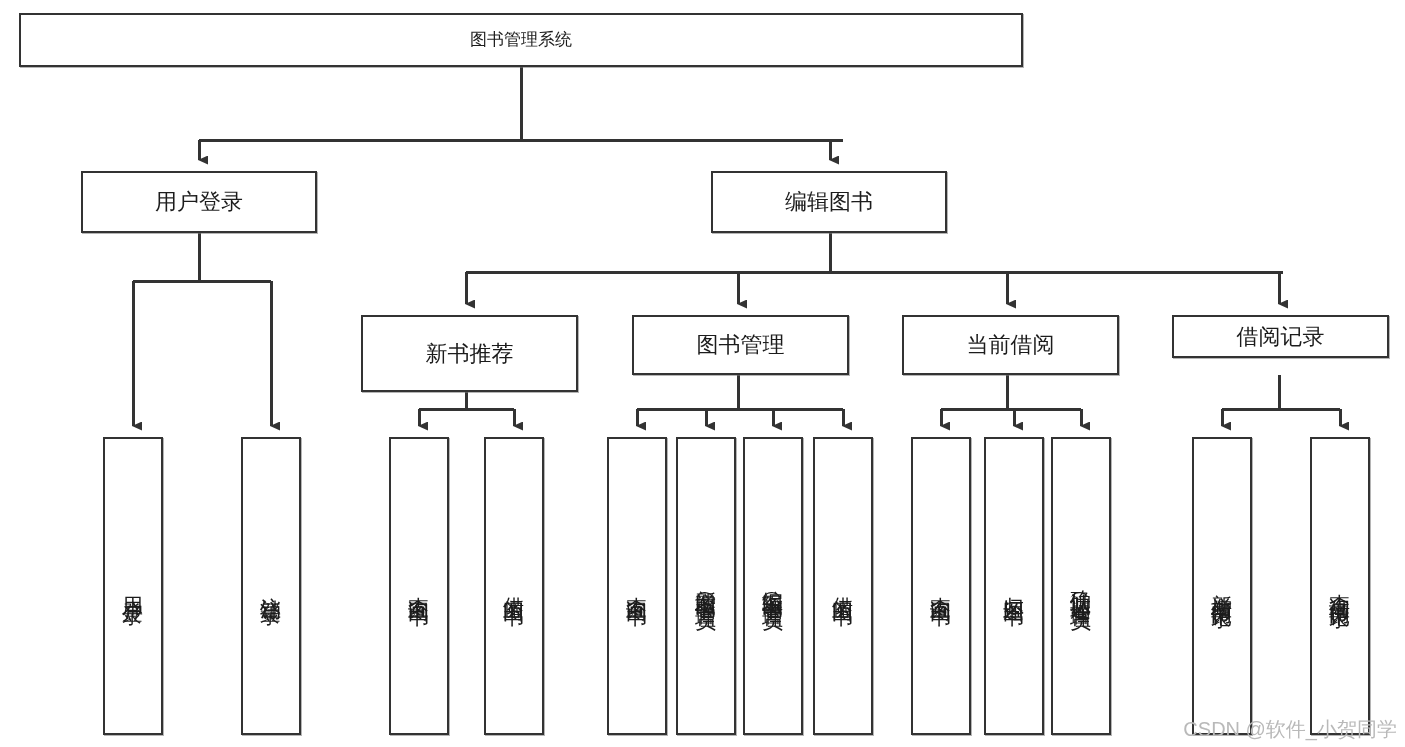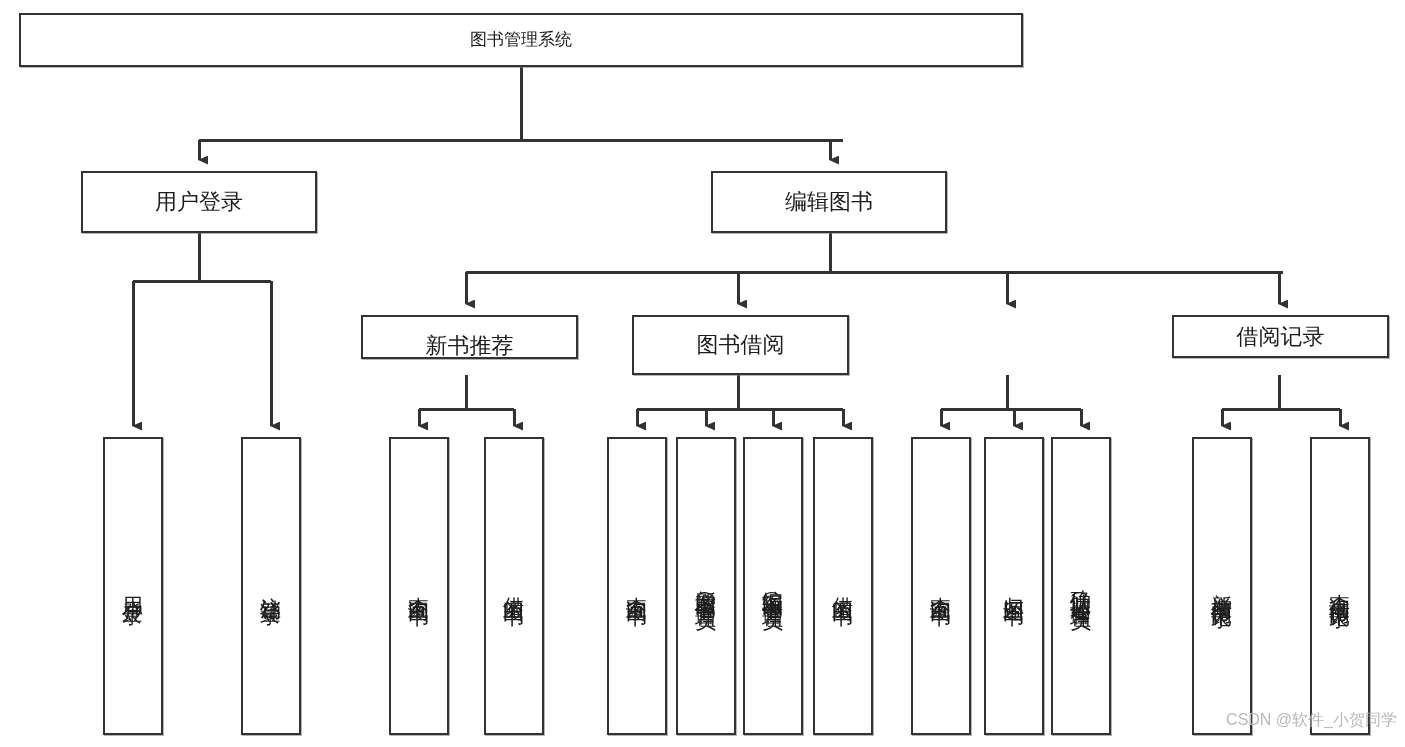--- a/index.html
+++ b/index.html
@@ -55,22 +55,22 @@
   .node.leaf .node-label {
     writing-mode: vertical-rl;
     text-orientation: upright;
     font-size: 21px;
     letter-spacing: 3px;
     line-height: 1;
   }
   #watermark {
     position: absolute;
     right: 8px;
-    bottom: 16px;
-    font-size: 16px;
+    bottom: 4px;
+    font-size: 20px;
     color: #b9b9b9;
     z-index: 5;
     white-space: pre;
     font-family: "Liberation Sans", "DejaVu Sans", sans-serif;
     margin-top: 15px;
   }
 </style>
 </head>
 <body>
 
@@ -130,25 +130,28 @@
     <span class="node-label">图书管理系统</span>
   </div>
 
   <div class="node level1" style="left: 81px; top: 171px; width: 236px; height: 62px;">
     <span class="node-label">用户登录</span>
   </div>
   <div class="node level1" style="left: 711px; top: 171px; width: 236px; height: 62px;">
     <span class="node-label">编辑图书</span>
   </div>
 
-  <div class="node level2" style="left: 361px; top: 315px; width: 217px; height: 44px; align-items: flex-end;">
+  <div class="node level2" style="left: 361px; top: 315px; width: 217px; height: 77px;">
     <span class="node-label">新书推荐</span>
   </div>
   <div class="node level2" style="left: 632px; top: 315px; width: 217px; height: 60px;">
-    <span class="node-label">图书借阅</span>
+    <span class="node-label">图书管理</span>
+  </div>
+  <div class="node level2" style="left: 902px; top: 315px; width: 217px; height: 60px;">
+    <span class="node-label">当前借阅</span>
   </div>
   <div class="node level2" style="left: 1172px; top: 315px; width: 217px; height: 43px;">
     <span class="node-label">借阅记录</span>
   </div>
 
   <div class="node leaf" style="left: 103px; top: 437px; width: 60px; height: 298px;">
     <span class="node-label">用户登录</span>
   </div>
   <div class="node leaf" style="left: 241px; top: 437px; width: 60px; height: 298px;">
     <span class="node-label">注销登录</span>

